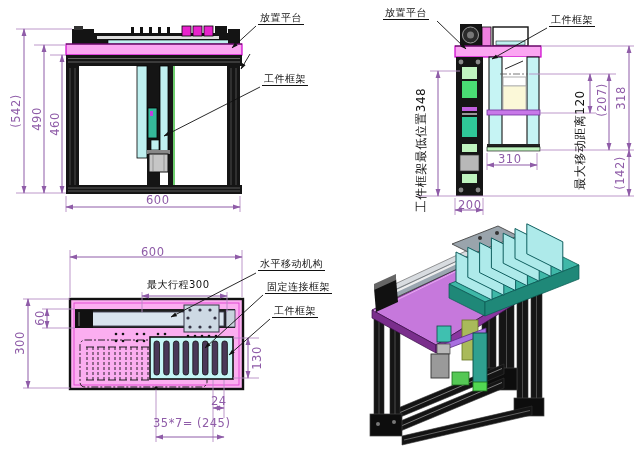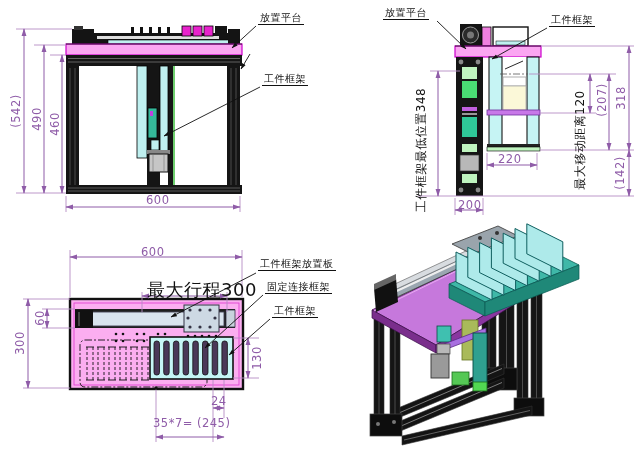--- a/index.html
+++ b/index.html
@@ -366,27 +366,27 @@
   <div class="dim vert" style="left:55px;top:124px">460</div>
   <div class="dim" style="left:146px;top:193px">600</div>
 
   <div class="lbl" style="left:383px;top:7px">放置平台</div>
   <div class="lbl" style="left:549px;top:14px">工件框架</div>
   <div class="vlbl vert" style="left:421px;top:150px;position:absolute">工件框架最低位置348</div>
   <div class="vlbl vert" style="left:580px;top:140px;position:absolute">最大移动距离120</div>
   <div class="dim vert" style="left:602px;top:100px">(207)</div>
   <div class="dim vert" style="left:621px;top:98px">318</div>
   <div class="dim vert" style="left:620px;top:173px">(142)</div>
-  <div class="dim" style="left:498px;top:152px">220</div>
+  <div class="dim" style="left:498px;top:152px">310</div>
   <div class="dim" style="left:458px;top:198px">200</div>
 
   <div class="dim" style="left:141px;top:245px">600</div>
-  <div class="vlbl" style="left:147px;top:278px;font-size:18px">最大行程300</div>
+  <div class="vlbl" style="left:147px;top:278px;font-size:10px">最大行程300</div>
   <div class="dim vert" style="left:20px;top:343px">300</div>
   <div class="dim vert" style="left:40px;top:318px">60</div>
   <div class="dim vert" style="left:257px;top:358px">130</div>
   <div class="dim" style="left:211px;top:394px">24</div>
   <div class="dim" style="left:153px;top:416px">35*7= (245)</div>
-  <div class="lbl" style="left:258px;top:258px">工件框架放置板</div>
+  <div class="lbl" style="left:258px;top:258px">水平移动机构</div>
   <div class="lbl" style="left:265px;top:281px">固定连接框架</div>
   <div class="lbl" style="left:272px;top:305px">工件框架</div>
 
 </div>
 
 </body></html>

